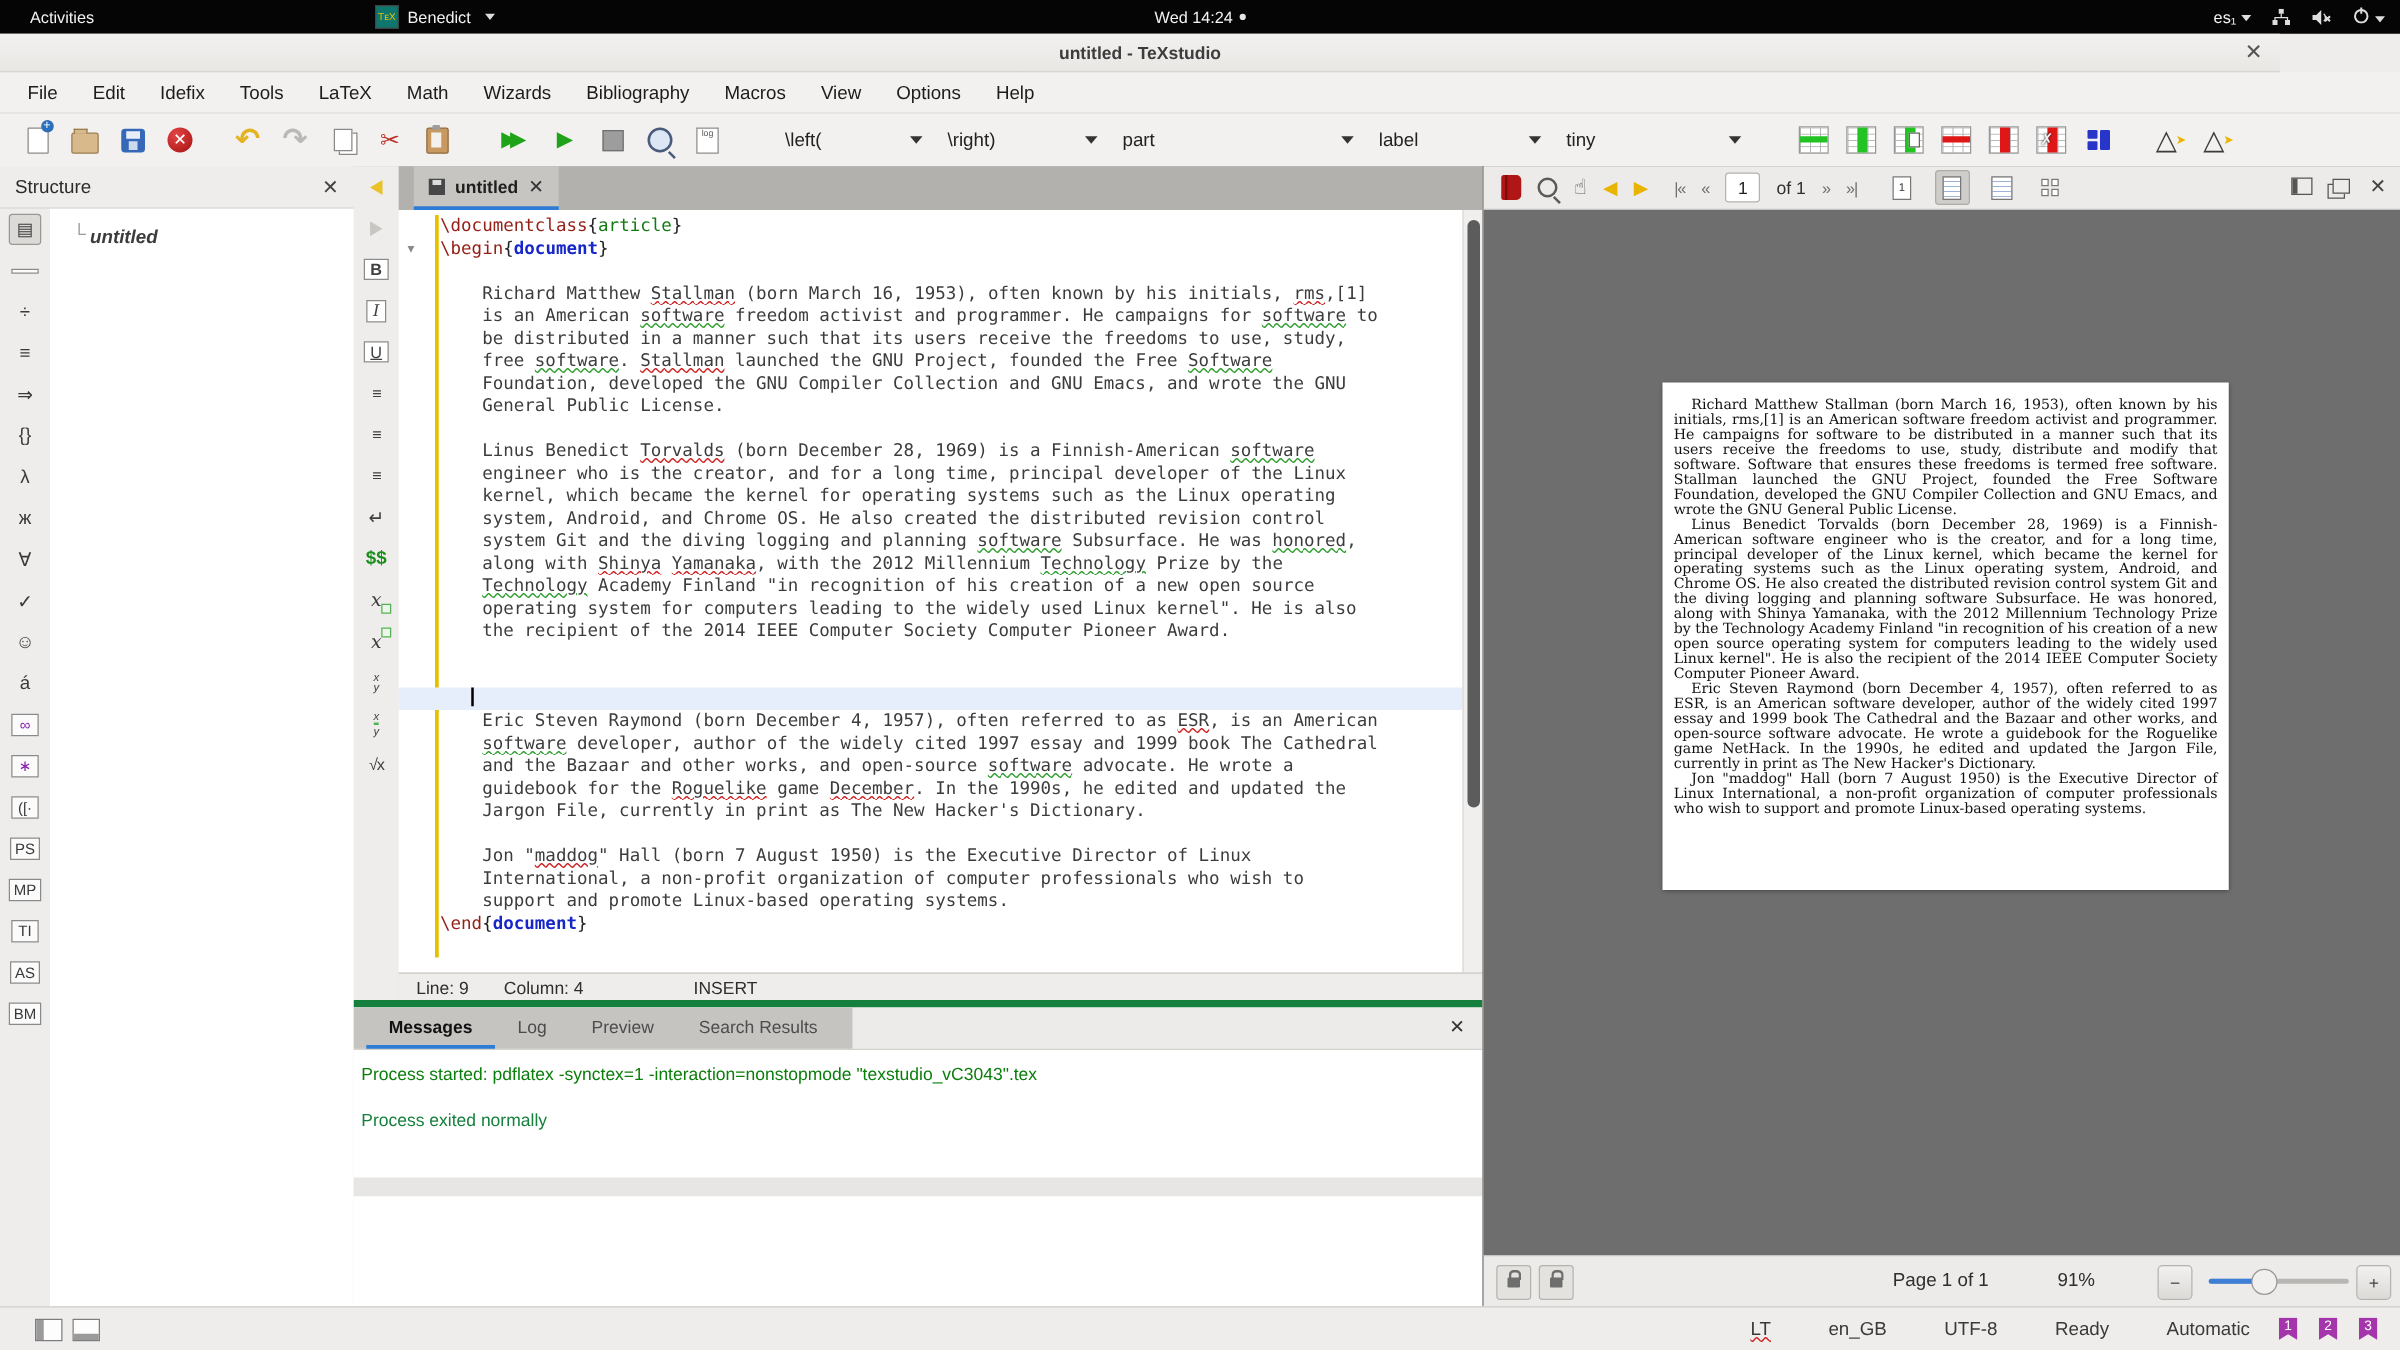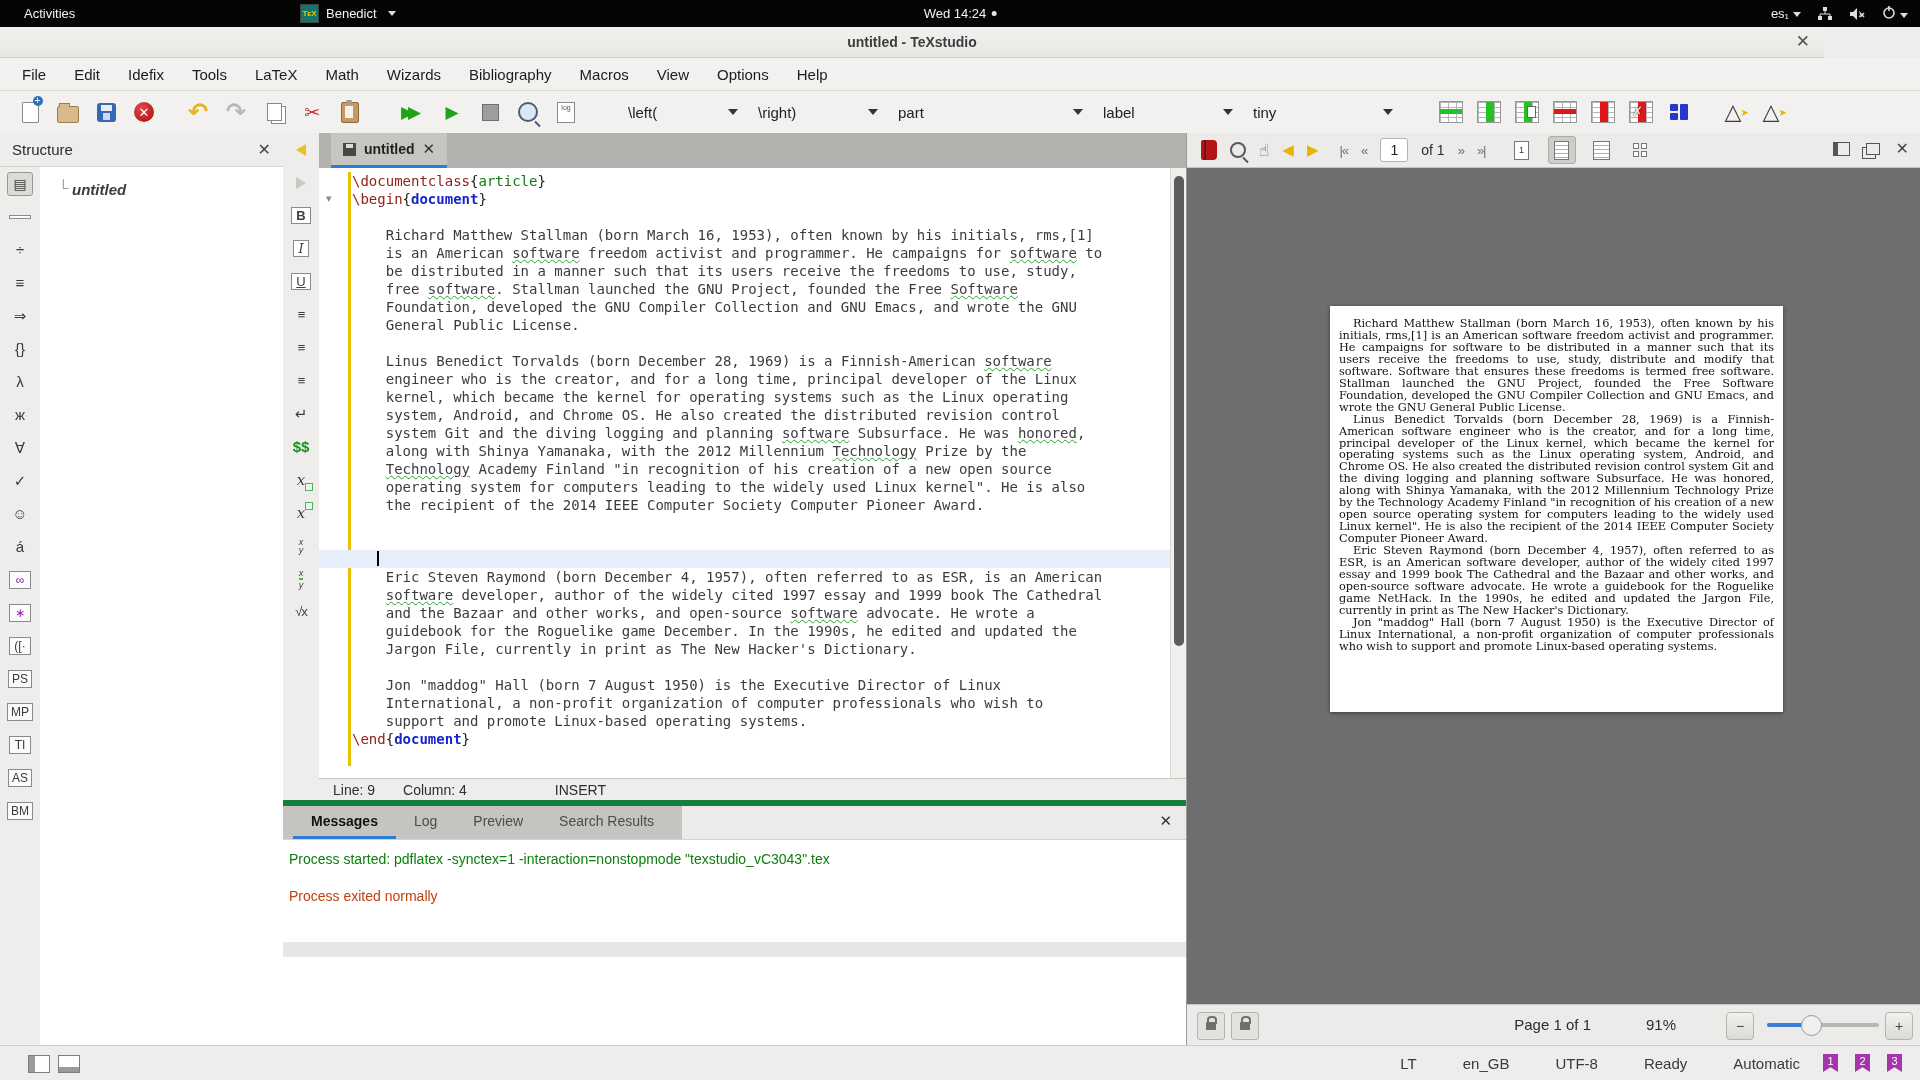--- a/index.html
+++ b/index.html
@@ -5,21 +5,21 @@
   html,body{margin:0;padding:0}
   body{width:1920px;height:1080px;position:relative;overflow:hidden;
        font-family:"Liberation Sans","DejaVu Sans",sans-serif;background:#efedeb;color:#1a1a1a;font-size:14px}
   .abs{position:absolute}
   
   #topbar{left:0;top:0;width:1920px;height:27px;background:#050505;color:#f2f2f2;font-size:13px}
   #topbar .itm{position:absolute;top:0;height:27px;line-height:27px}
   #tb-activities{left:14px;padding:0 10px}
   #tb-app{left:300px;display:flex;align-items:center;gap:7px}
   .texlogo{width:17px;height:17px;background:#0f766e;border:1px solid #444;color:#e8c200;font-size:8px;
-           display:inline-flex;align-items:center;justify-content:center;font-weight:bold}
+           display:inline-flex;align-items:center;justify-content:center;font-weight:normal}
   #tb-clock{left:50%;transform:translateX(-50%);display:flex;align-items:center;gap:5px}
   .notifdot{width:5px;height:5px;border-radius:50%;background:#e6e6e6;display:inline-block}
   #tb-right{right:12px;display:flex;align-items:center;gap:16px;position:absolute;top:0;height:27px}
   .carart{display:inline-block;width:0;height:0;border-left:4px solid transparent;border-right:4px solid transparent;border-top:5px solid #ddd;margin-left:4px;vertical-align:middle}
   .wicon svg{display:block}
   
   #titlebar{left:0;top:27px;width:1824px;height:30px;background:linear-gradient(#f3f1ef,#e9e7e4);border-bottom:1px solid #cfcdc9}
   #wtitle{width:100%;text-align:center;line-height:30px;color:#3d3d3d;font-weight:bold;font-size:14px}
   #wclose{position:absolute;right:14px;top:0;line-height:30px;color:#555;font-size:17px;cursor:default}
   
@@ -103,37 +103,37 @@
   #changebar{left:348px;top:172px;width:3px;height:594px;background:#e8c000}
   .folda{position:absolute;left:326px;top:192px;color:#8a8a8a;font-size:11px}
   #code{position:absolute;left:352px;top:172px;width:816px;font-family:"DejaVu Sans Mono","Liberation Mono",monospace;font-size:14px;color:#3c3c3c}
   .cl{height:18px;line-height:18px;white-space:pre}
   .cur{background:#e6edfb;margin-left:-33px;padding-left:33px;width:830px}
   .tk-cmd{color:#942017}
   .tk-env{color:#1626c8;font-weight:bold}
   .tk-grn{color:#117a11}
   .tk-br{color:#222}
   .caret{display:inline-block;width:1.5px;height:15px;background:#000;vertical-align:-2px}
-  .sq-red{text-decoration-style:wavy;text-decoration-color:#cf2121;text-decoration-thickness:1px}
+  .sq-red{text-decoration:underline;text-decoration-style:wavy;text-decoration-color:#cf2121;text-decoration-thickness:1px}
   .sq-grn{text-decoration:underline;text-decoration-style:wavy;text-decoration-color:#2f9e2f;text-decoration-thickness:1px}
   #vscroll{left:1170px;top:168px;width:16px;height:610px;background:#f0efed;border-left:1px solid #dcdad7}
   #vthumb{position:absolute;left:3px;top:8px;width:10px;height:470px;background:#5c5c5c;border-radius:5px}
   #edstatus{left:319px;top:778px;width:867px;height:22px;background:#efedeb;border-top:1px solid #c9c7c4;display:flex;align-items:center;font-size:14px;color:#2e2e2e}
   #edstatus span{margin-right:28px}
   #edstatus .first{margin-left:14px}
   
   #msgpanel{left:283px;top:800px;width:903px;height:245px;background:#fff;border-top:6px solid #15803d}
   #msgtabs{position:absolute;left:0;top:0;width:100%;height:33px;background:#edebe9;border-bottom:1px solid #d5d3d0}
   #msgtabstrip{position:absolute;left:0;top:0;height:33px;background:#c6c4c1;display:flex;align-items:center;padding:0 10px}
   .mtab{padding:0 18px;font-size:14px;color:#4c4c4c;height:33px;line-height:31px}
   .mtab.act{font-weight:bold;color:#111;border-bottom:3px solid #2f7cd6;box-sizing:border-box}
   #msgclose{position:absolute;right:14px;top:6px;color:#333;font-size:15px}
   .msgline{position:absolute;left:6px;font-size:14px;white-space:pre}
   .mgreen{color:#0b7d0b}
-  .mblack{color:#c2410c}
+  .mblack{color:#15803d}
   .msggrayrow{position:absolute;left:0;top:136px;width:100%;height:15px;background:#e7e6e4}
   
   #pdfpanel{left:1186px;top:133px;width:734px;height:912px;background:#6e6e6e;border-left:1px solid #9b9997}
   #pdftoolbar{position:absolute;left:0;top:0;width:100%;height:35px;background:#edebe9;border-bottom:1px solid #c6c4c1;display:flex;align-items:center;gap:13px;padding-left:14px;box-sizing:border-box}
   .pi{display:flex;align-items:center;justify-content:center;height:24px;color:#5a5a5a}
   .i-book{width:16px;height:20px;background:#b01616;border-radius:2px 4px 4px 2px;position:relative}
   .i-book::before{content:"";position:absolute;left:3px;top:0;bottom:0;width:2px;background:#7d0d0d}
   .i-mag{width:12px;height:12px;border:2px solid #5a5a5a;border-radius:50%;position:relative}
   .i-mag::after{content:"";position:absolute;right:-5px;bottom:-5px;width:7px;height:2px;background:#5a5a5a;transform:rotate(45deg)}
   .g-hand{font-size:17px;color:#5a5a5a}

